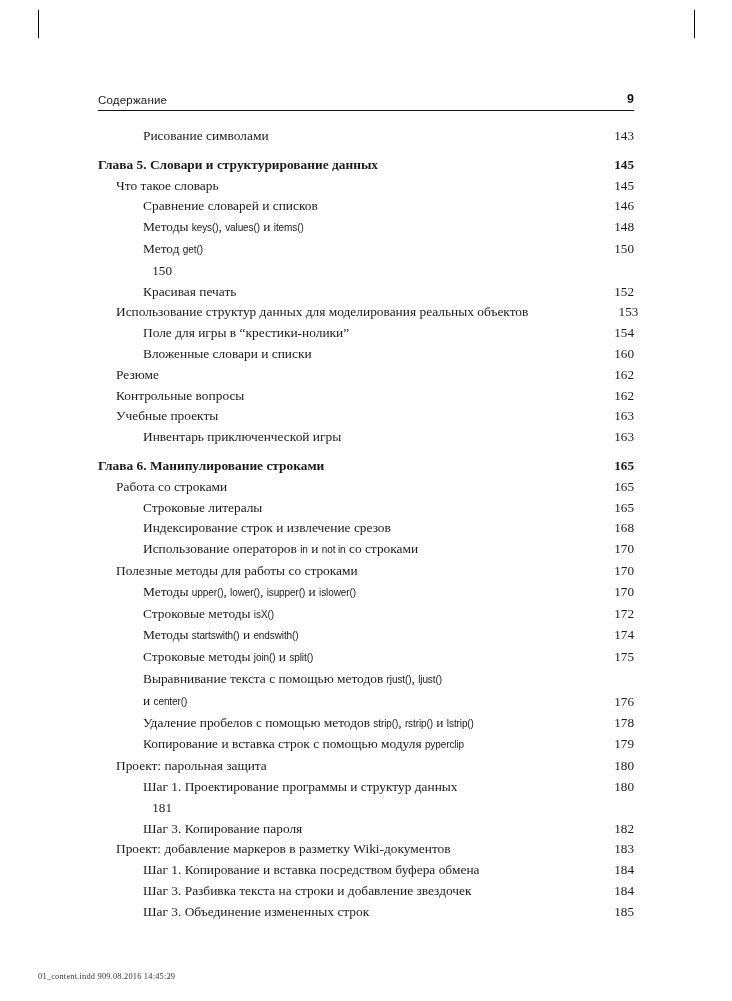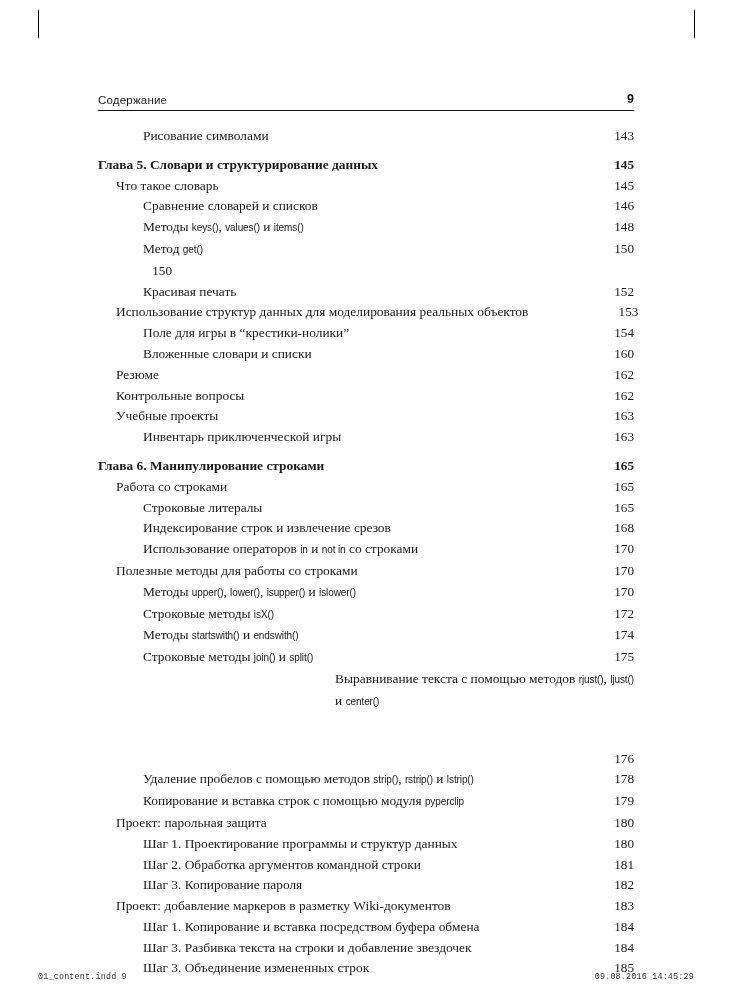--- a/index.html
+++ b/index.html
@@ -103,23 +103,22 @@
     letter-spacing: -0.1px;
   }
 
   
   .footer {
     position: absolute;
     left: 38px;
     top: 972px;
     width: 656px;
     display: flex;
-    justify-content: space-between;
     align-items: baseline;
-    font-family: Liberation Mono, monospace;
+    font-family: Liberation Serif, serif;
     font-size: 8.4px;
     color: #333;
     border-top: 0;
   }
   .footer .left { letter-spacing: .2px; }
   .footer .right { letter-spacing: .2px; }
   .footer-rule {
     position: absolute;
     left: 38px;
     top: 963px;
@@ -237,42 +236,41 @@
         <span class="pageno">172</span>
       </div>
       <div class="toc-row lvl2">
         <span class="label">Методы <code>startswith()</code> и <code>endswith()</code></span>
         <span class="pageno">174</span>
       </div>
       <div class="toc-row lvl2">
         <span class="label">Строковые методы <code>join()</code> и <code>split()</code></span>
         <span class="pageno">175</span>
       </div>
-      <div class="toc-row lvl2" style="align-items: flex-end; flex-direction: column;">
+      <div class="toc-row lvl2" style="align-items: flex-end;">
         <span class="label">Выравнивание текста с помощью методов <code>rjust()</code>, <code>ljust()</code><br>и <code>center()</code></span>
         <span class="pageno" style="align-self: flex-end;">176</span>
       </div>
       <div class="toc-row lvl2">
         <span class="label">Удаление пробелов с помощью методов <code>strip()</code>, <code>rstrip()</code> и <code>lstrip()</code></span>
         <span class="pageno">178</span>
       </div>
       <div class="toc-row lvl2">
         <span class="label">Копирование и вставка строк с помощью модуля <code>pyperclip</code></span>
         <span class="pageno">179</span>
       </div>
       <div class="toc-row lvl1">
         <span class="label">Проект: парольная защита</span>
         <span class="pageno">180</span>
       </div>
       <div class="toc-row lvl2">
         <span class="label">Шаг 1. Проектирование программы и структур данных</span>
         <span class="pageno">180</span>
       </div>
       <div class="toc-row lvl2">
-        <span class="label">Шаг 2. Обработка аргументов командной строки</span>
         <span class="pageno">181</span>
       </div>
       <div class="toc-row lvl2">
         <span class="label">Шаг 3. Копирование пароля</span>
         <span class="pageno">182</span>
       </div>
       <div class="toc-row lvl1">
         <span class="label">Проект: добавление маркеров в разметку Wiki-документов</span>
         <span class="pageno">183</span>
       </div>

